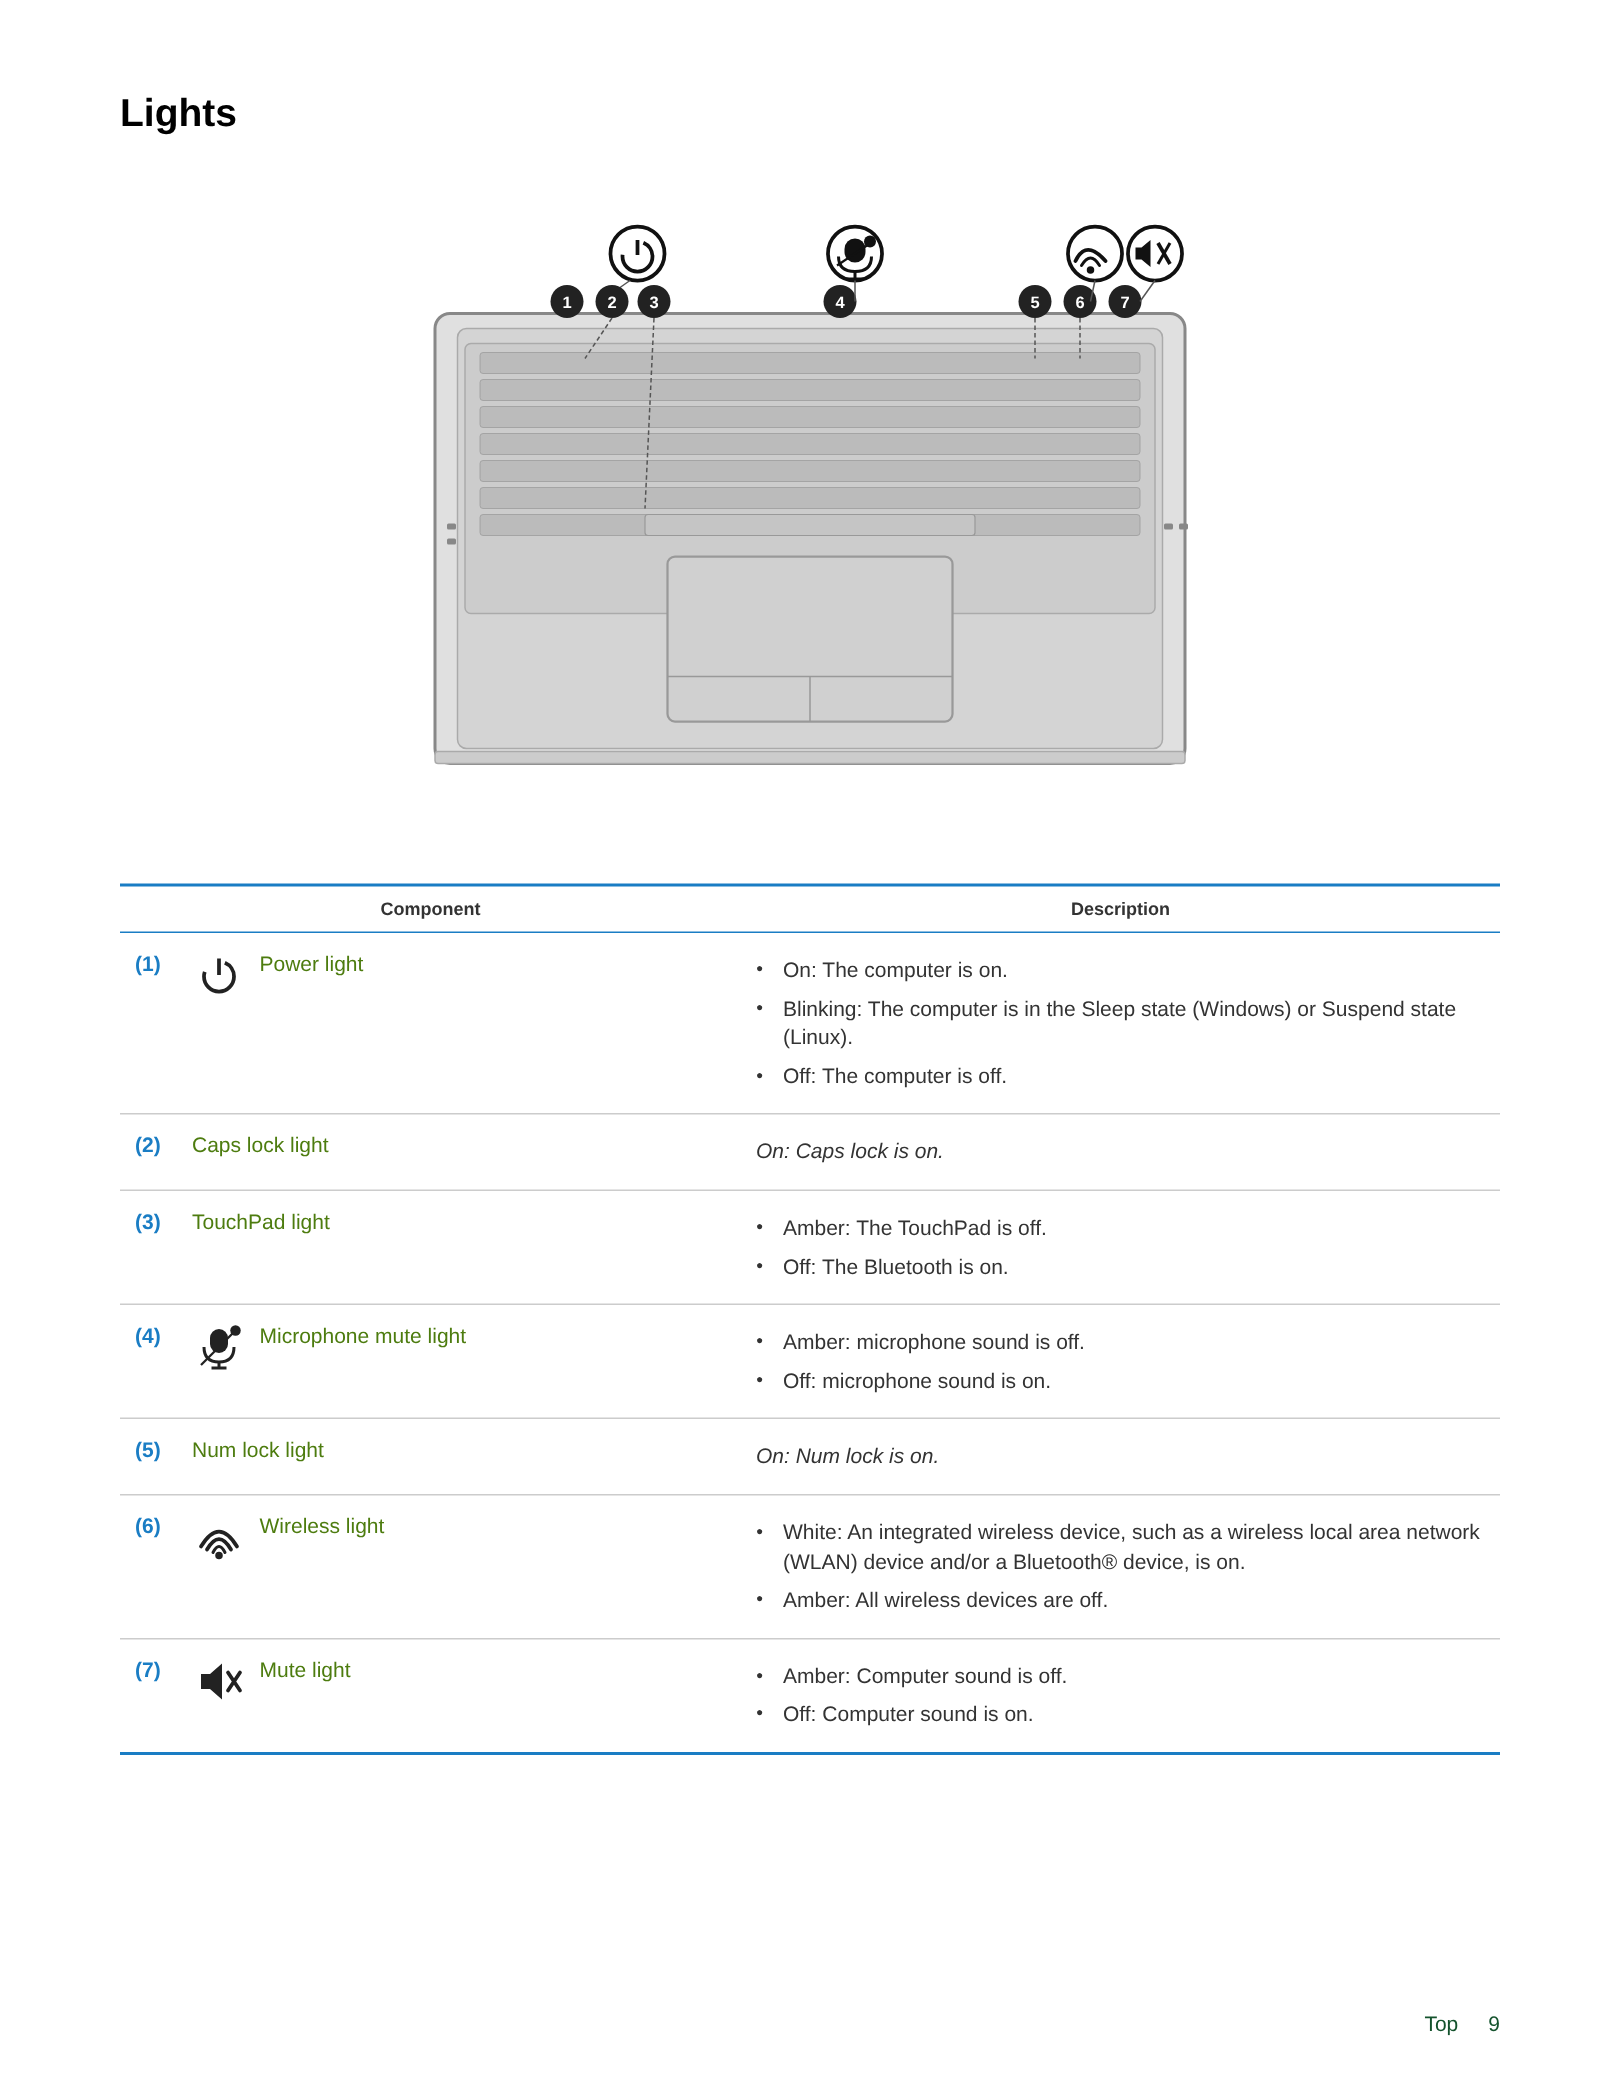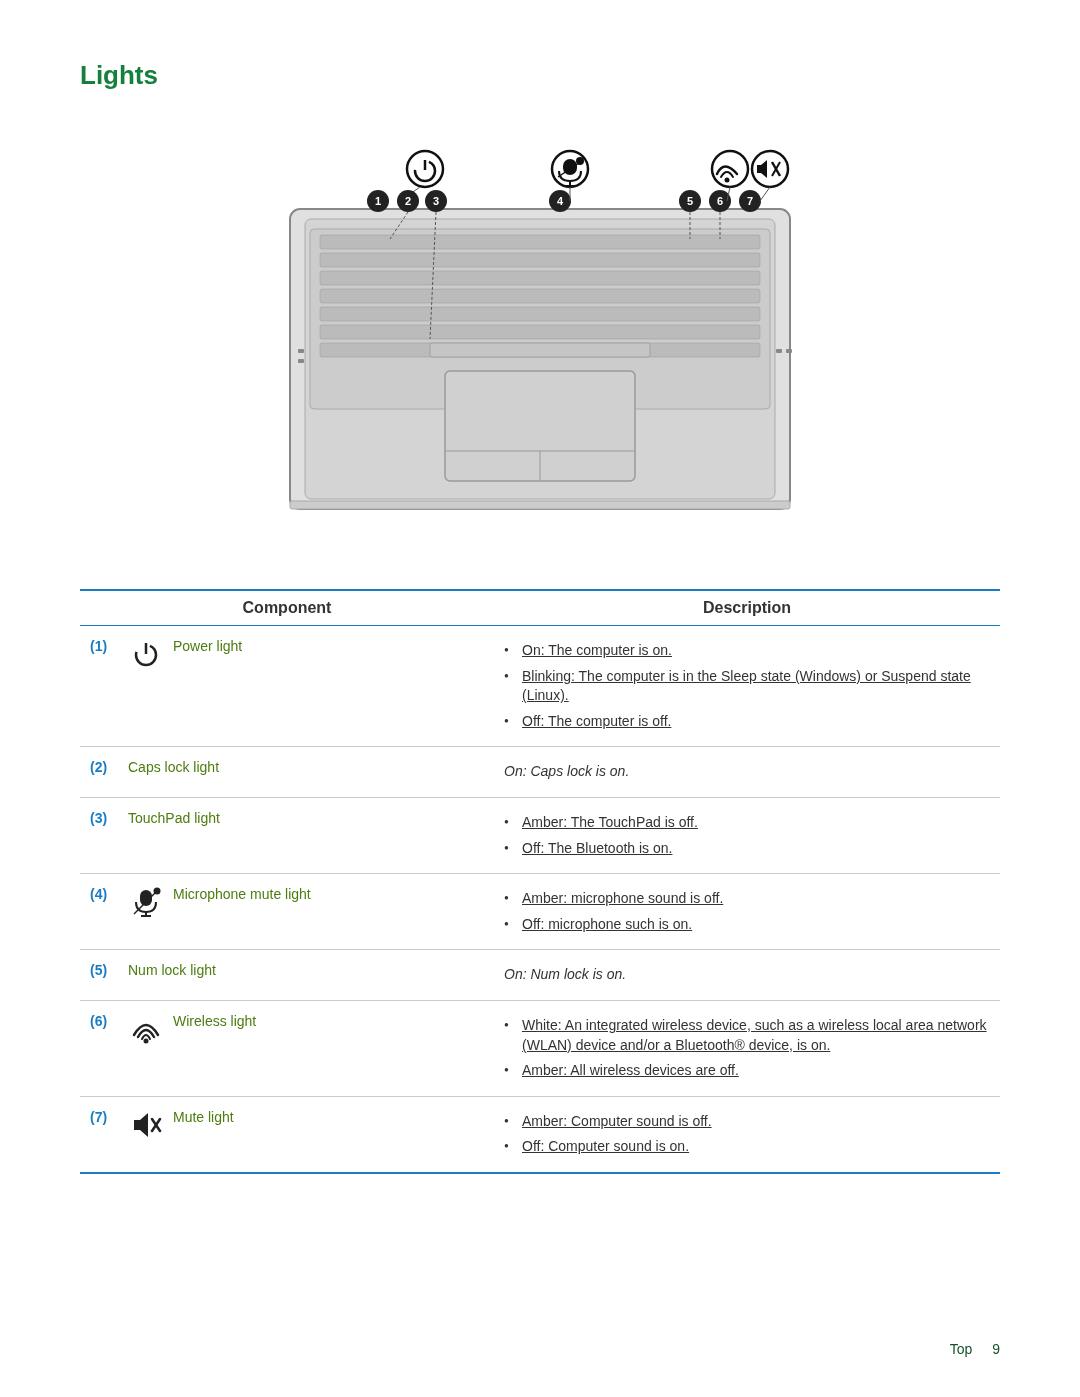--- a/index.html
+++ b/index.html
@@ -7,21 +7,21 @@
       background: #fff;
       font-family: Arial, Helvetica, sans-serif;
       font-size: 14px;
       color: #333;
       width: 1080px;
       min-height: 1397px;
       padding: 60px 80px 60px 80px;
     }
 
     .page-title {
-      color: #15803d;
+      color: #000000;
       font-size: 26px;
       font-weight: bold;
       margin-bottom: 28px;
     }
 
     
     .diagram-container {
       display: flex;
       justify-content: center;
       align-items: flex-start;
@@ -34,21 +34,21 @@
       width: 100%;
       border-collapse: collapse;
       margin-top: 10px;
     }
 
     .table-header {
       border-top: 2.5px solid #1a7dc4;
       border-bottom: 1.5px solid #1a7dc4;
       padding: 8px 10px;
       font-weight: bold;
-      font-size: 16px;
+      font-size: 12px;
     }
 
     .table-header.component-col { width: 45%; }
     .table-header.description-col { width: 55%; }
 
     .table-row {
       border-bottom: 1px solid #ccc;
       vertical-align: top;
     }
 
@@ -88,21 +88,20 @@
       line-height: 1;
     }
 
     .comp-name {
       color: #4d7c0f;
     }
 
     .desc-list {
       list-style: none;
       padding: 0;
-      text-decoration: underline;
     }
 
     .desc-list li {
       padding: 3px 0 3px 18px;
       position: relative;
       line-height: 1.4;
     }
 
     .desc-list li::before {
       content: '●';
@@ -312,21 +311,21 @@
               <line x1="4" y1="28" x2="28" y2="4" stroke="#222" stroke-width="1.5"></line>
               <circle cx="27" cy="5" r="3.5" fill="#222"></circle>
             </svg>
           </span>
           <span class="comp-name">Microphone mute light</span>
         </div>
       </td>
       <td class="desc-cell">
         <ul class="desc-list">
           <li>Amber: microphone sound is off.</li>
-          <li>Off: microphone such is on.</li>
+          <li>Off: microphone sound is on.</li>
         </ul>
       </td>
     </tr>
 
     <tr class="table-row">
       <td class="comp-cell">
         <div class="comp-inner">
           <span class="comp-number">(5)</span>
           <span class="comp-name">Num lock light</span>
         </div>

